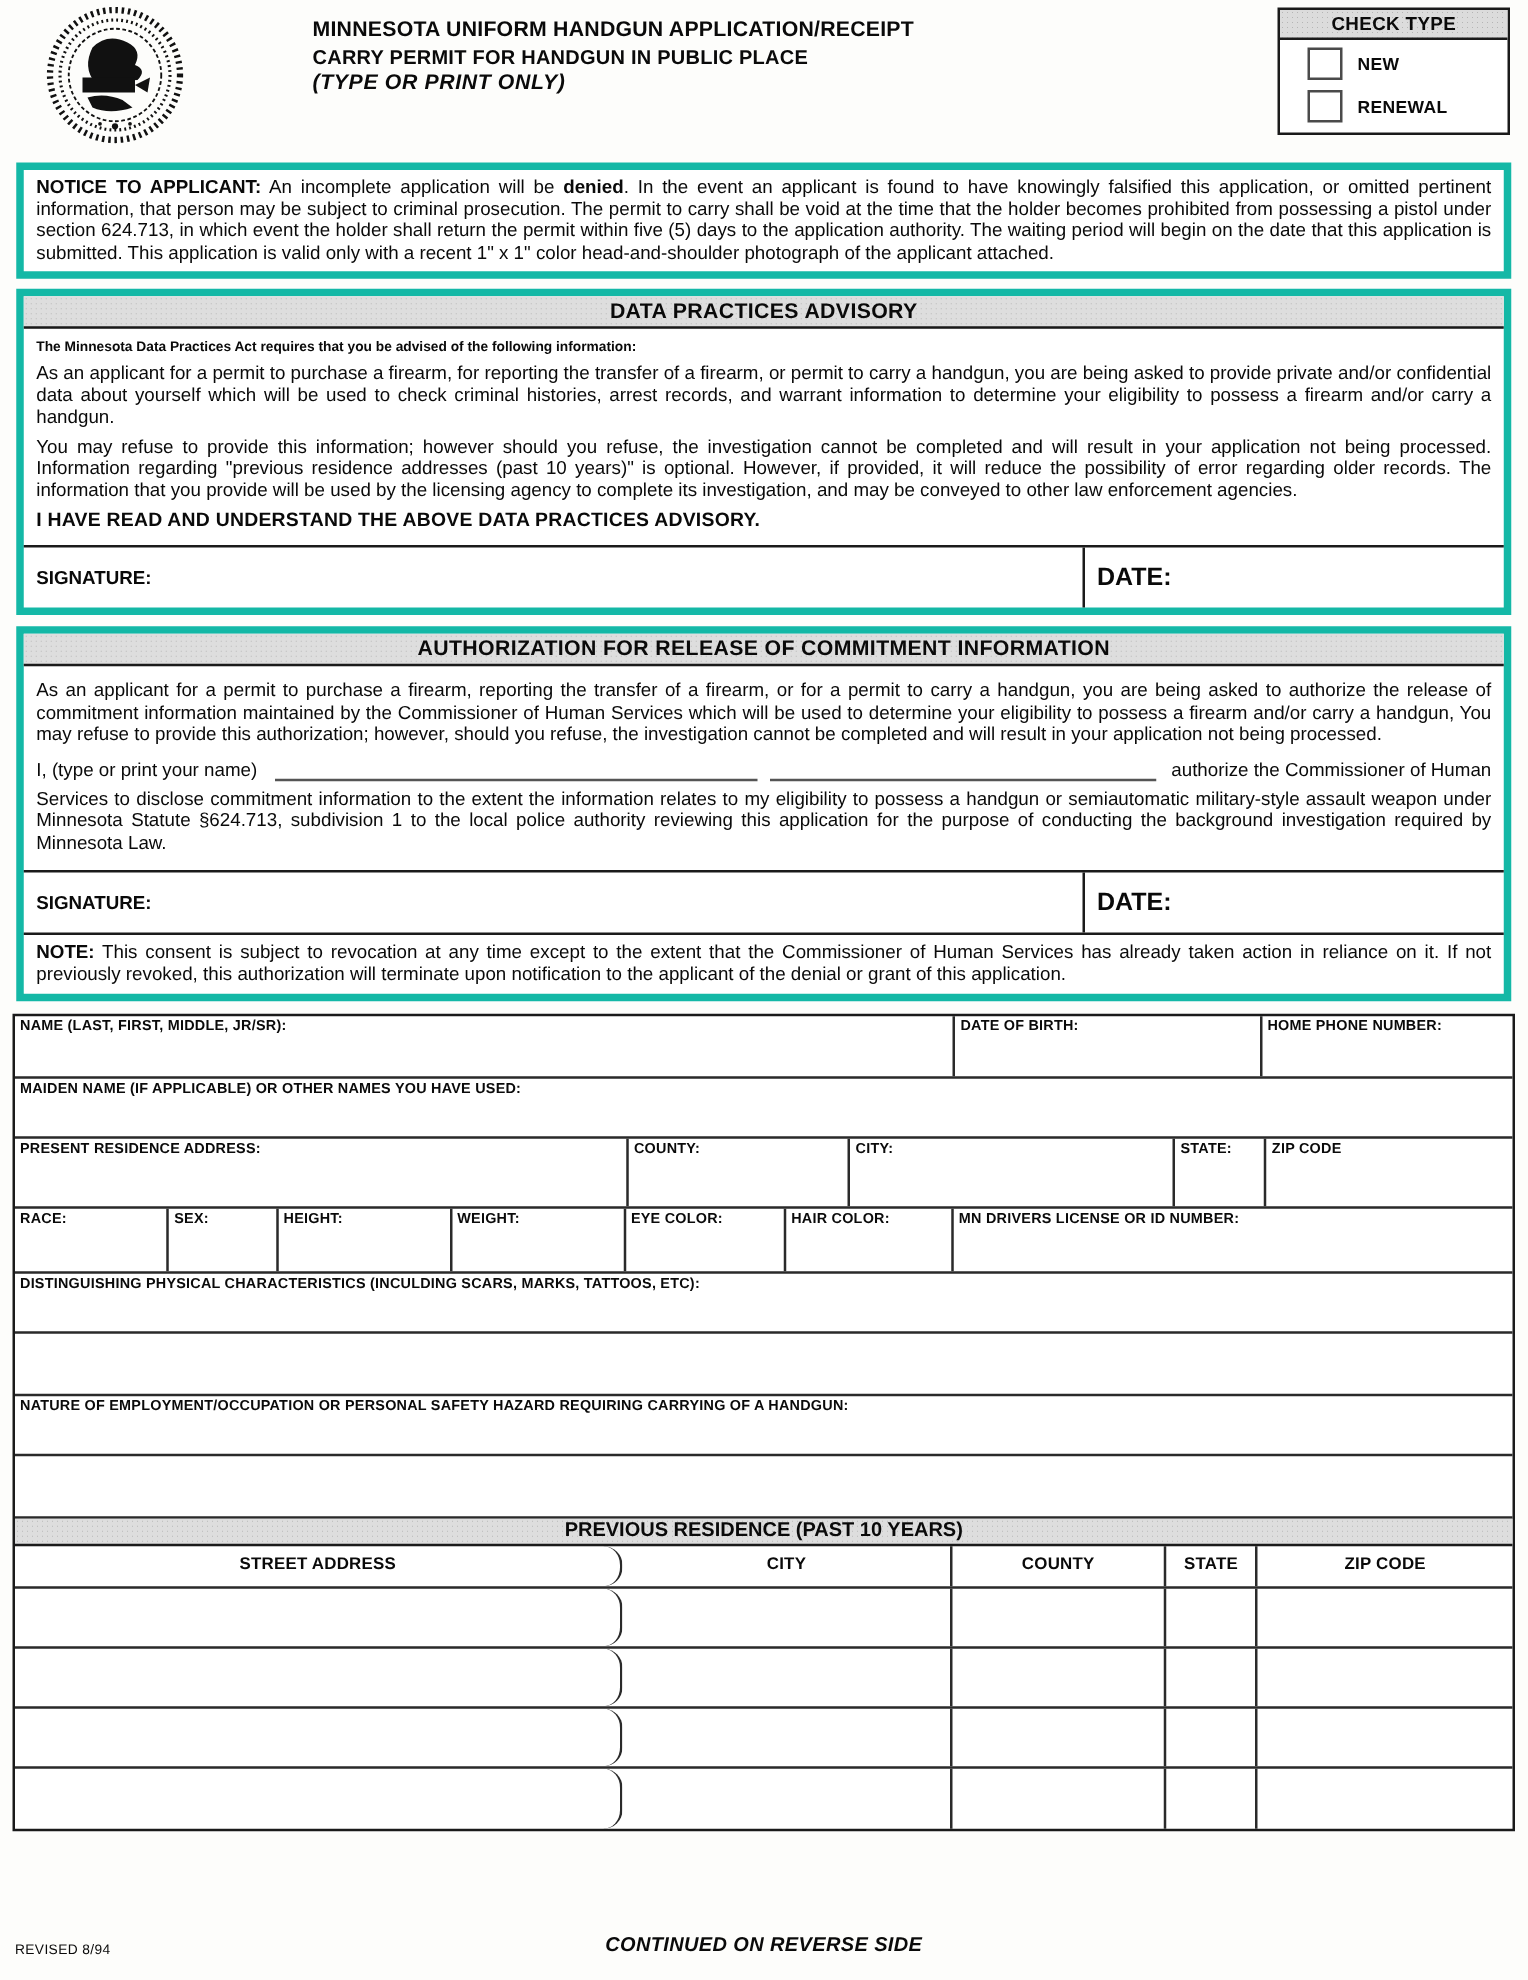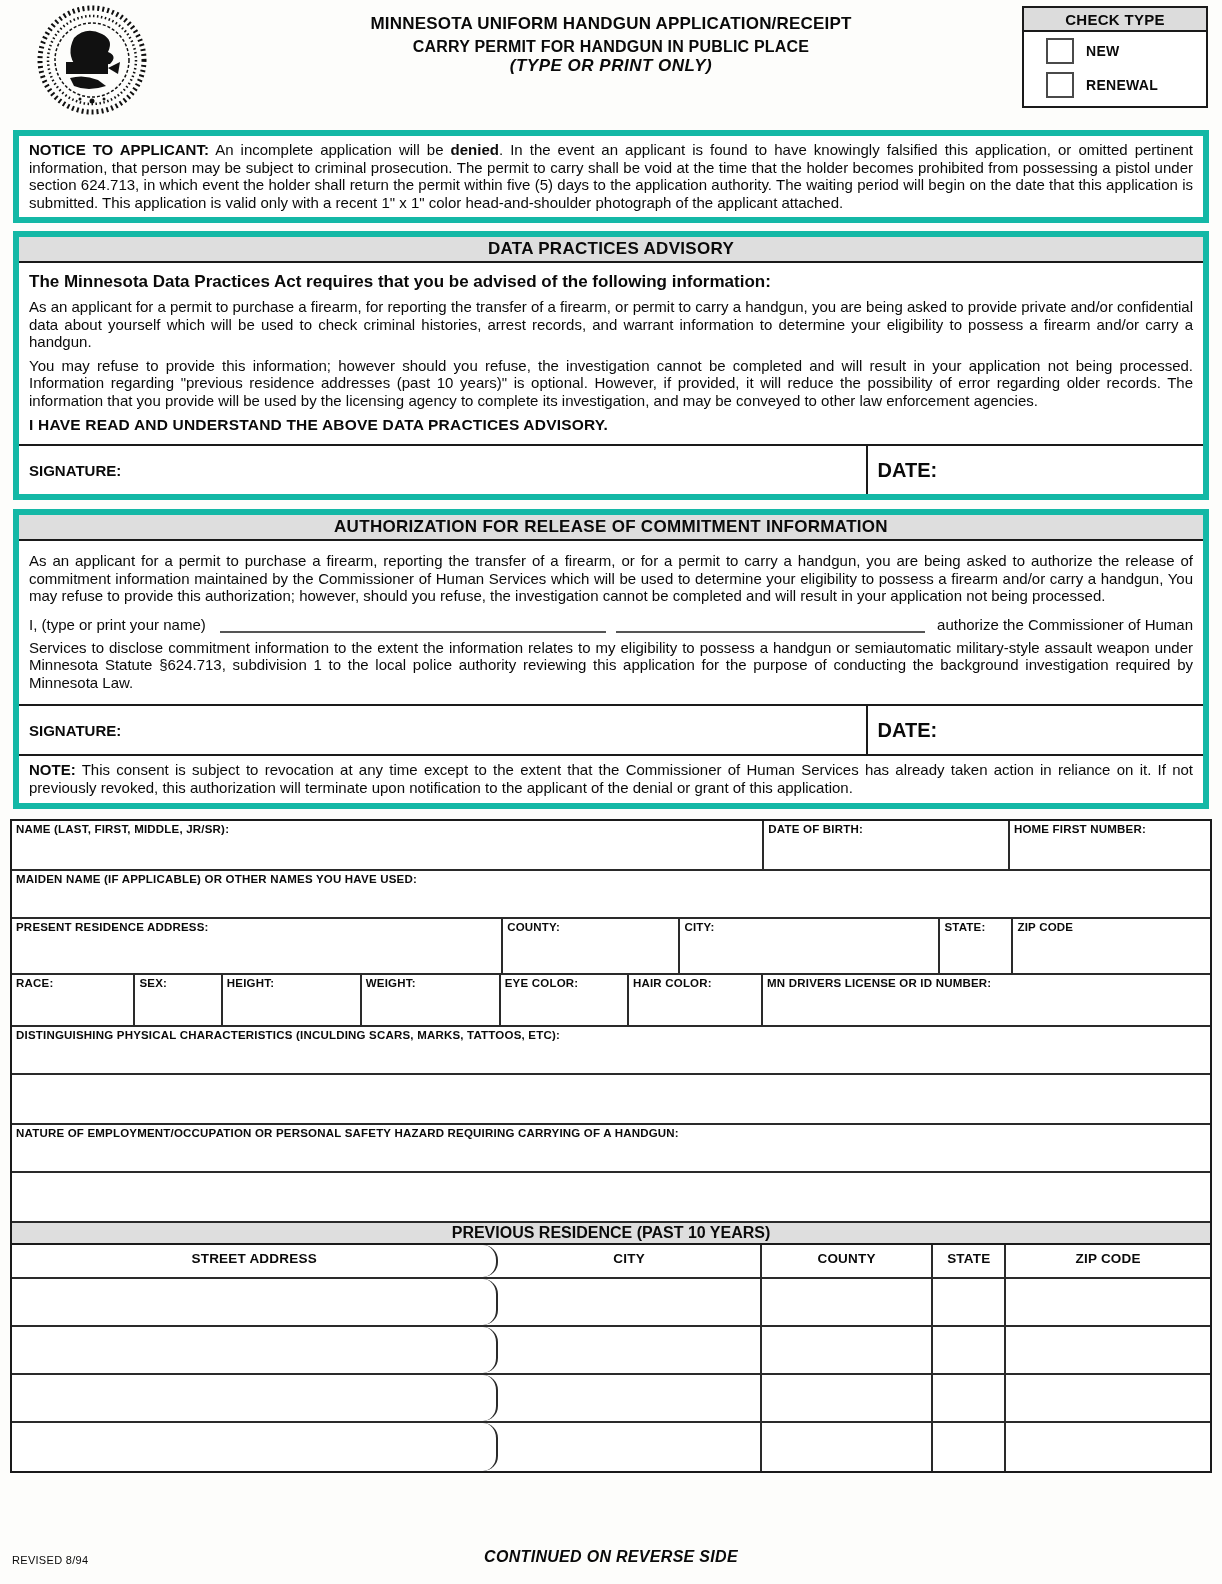--- a/index.html
+++ b/index.html
@@ -9,21 +9,21 @@
     background:#fdfdfb;
     font-family:"Liberation Sans", sans-serif;
     color:#0a0a0a;
     box-sizing:border-box;
     overflow:hidden;
   }
   .b{font-weight:bold;}
   
   .header{position:relative;height:122px;}
   .seal{position:absolute;left:36px;top:4px;width:112px;height:112px;}
-  .titles{position:absolute;left:250px;right:250px;top:14px;text-align:center;}
+  .titles{position:absolute;left:250px;right:250px;top:14px;}
   .title1{font-size:17px;font-weight:bold;letter-spacing:.2px;}
   .title2{font-size:16px;font-weight:bold;margin-top:4px;letter-spacing:.2px;}
   .title3{font-size:17px;font-weight:bold;font-style:italic;letter-spacing:.5px;}
   .check-type{
     position:absolute;right:14px;top:6px;width:182px;
     border:2px solid #1a1a1a;background:#fff;
   }
   .ct-head{
     border-bottom:2px solid #1a1a1a;
     background-color:#dcdcdc;
@@ -44,21 +44,21 @@
     background-color:#dedede;
     background-image:radial-gradient(#b8b8b8 13%, rgba(0,0,0,0) 15%);
     background-size:4px 4px;
     border-bottom:2px solid #1a1a1a;
     text-align:center;font-weight:bold;font-size:17px;
     padding:2px 0;letter-spacing:.3px;
   }
   .notice-box{margin-top:8px;}
   .dpa-box{margin-top:8px;}
   .auth-box{margin-top:9px;}
-  .lead{font-weight:bold;font-size:17px;margin:4px 0 5px;}
+  .lead{font-weight:bold;font-size:11px;margin:4px 0 5px;}
   .p-gap{margin:6px 0;}
   .ack{font-weight:bold;font-size:15.5px;margin:7px 0 4px;letter-spacing:.2px;}
   .sig-row{display:flex;border-top:2px solid #1a1a1a;height:48px;}
   .sig-cell{flex:0 0 71.5%;display:flex;align-items:center;padding-left:10px;
     font-weight:bold;font-size:15px;box-sizing:border-box;}
   .date-cell{flex:1;border-left:2px solid #1a1a1a;display:flex;align-items:center;
     padding-left:10px;font-weight:bold;font-size:20px;box-sizing:border-box;}
   .note-row{border-top:2px solid #1a1a1a;padding:5px 10px 7px;}
   .name-line{display:flex;align-items:flex-end;margin:10px 0 6px;font-size:15px;}
   .nl-label{white-space:nowrap;}
@@ -190,21 +190,21 @@
   <div class="ptable">
 
     <div class="trow h50">
       <div class="tcell w-name">
         <span class="lab">NAME (LAST, FIRST, MIDDLE, JR/SR):</span>
       </div>
       <div class="tcell w-dob">
         <span class="lab">DATE OF BIRTH:</span>
       </div>
       <div class="tcell w-phone">
-        <span class="lab">HOME FIRST NUMBER:</span>
+        <span class="lab">HOME PHONE NUMBER:</span>
       </div>
     </div>
 
     <div class="trow h48">
       <div class="tcell w-full">
         <span class="lab">MAIDEN NAME (IF APPLICABLE) OR OTHER NAMES YOU HAVE USED:</span>
       </div>
     </div>
 
     <div class="trow h56">

